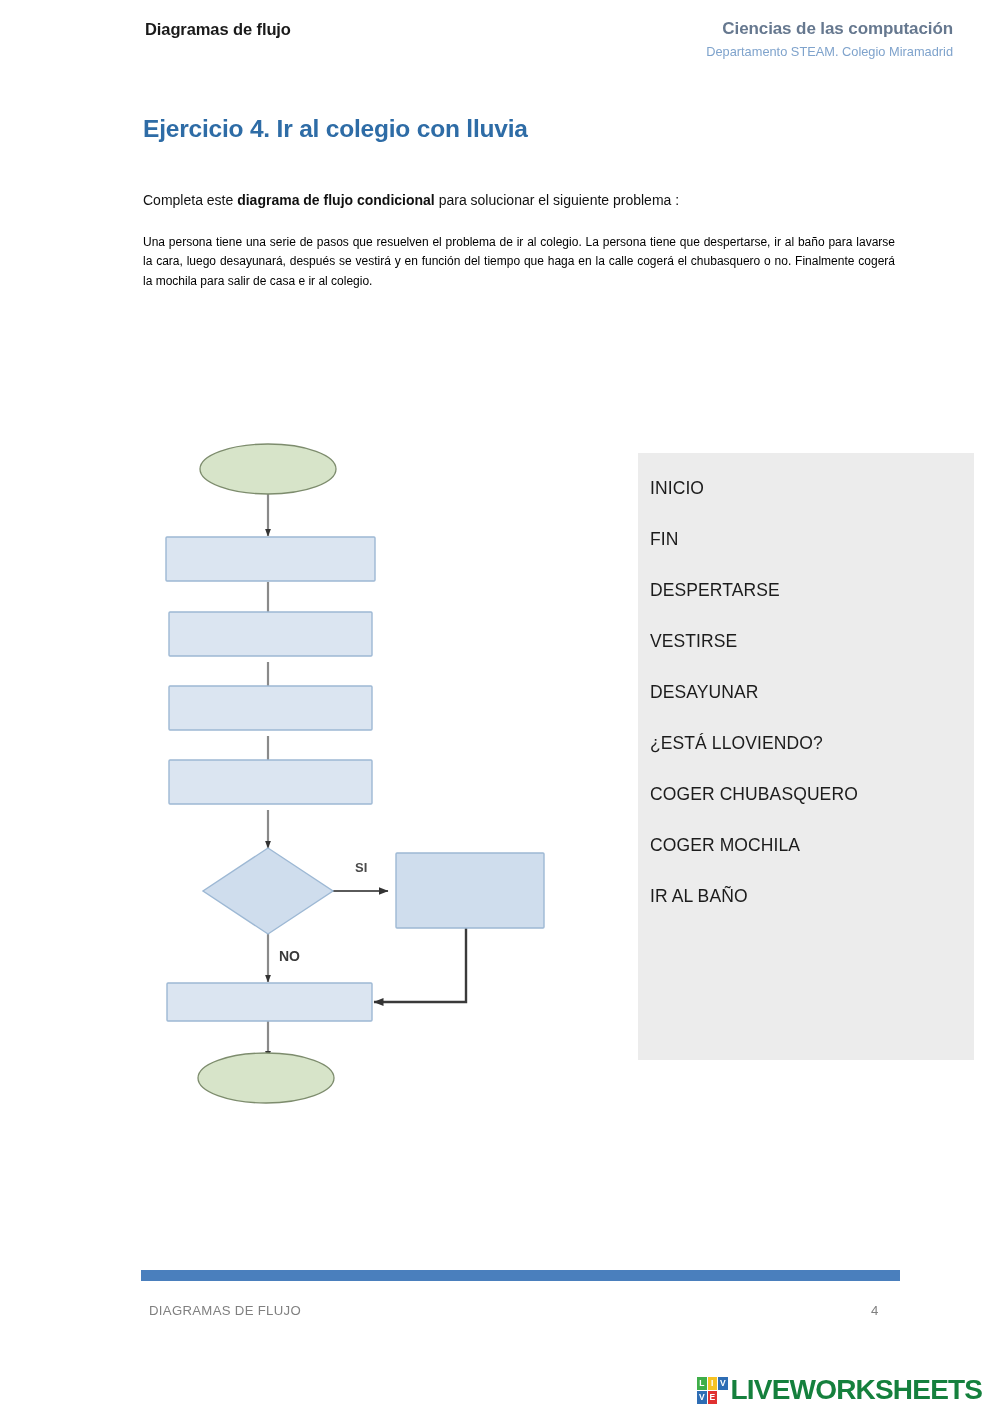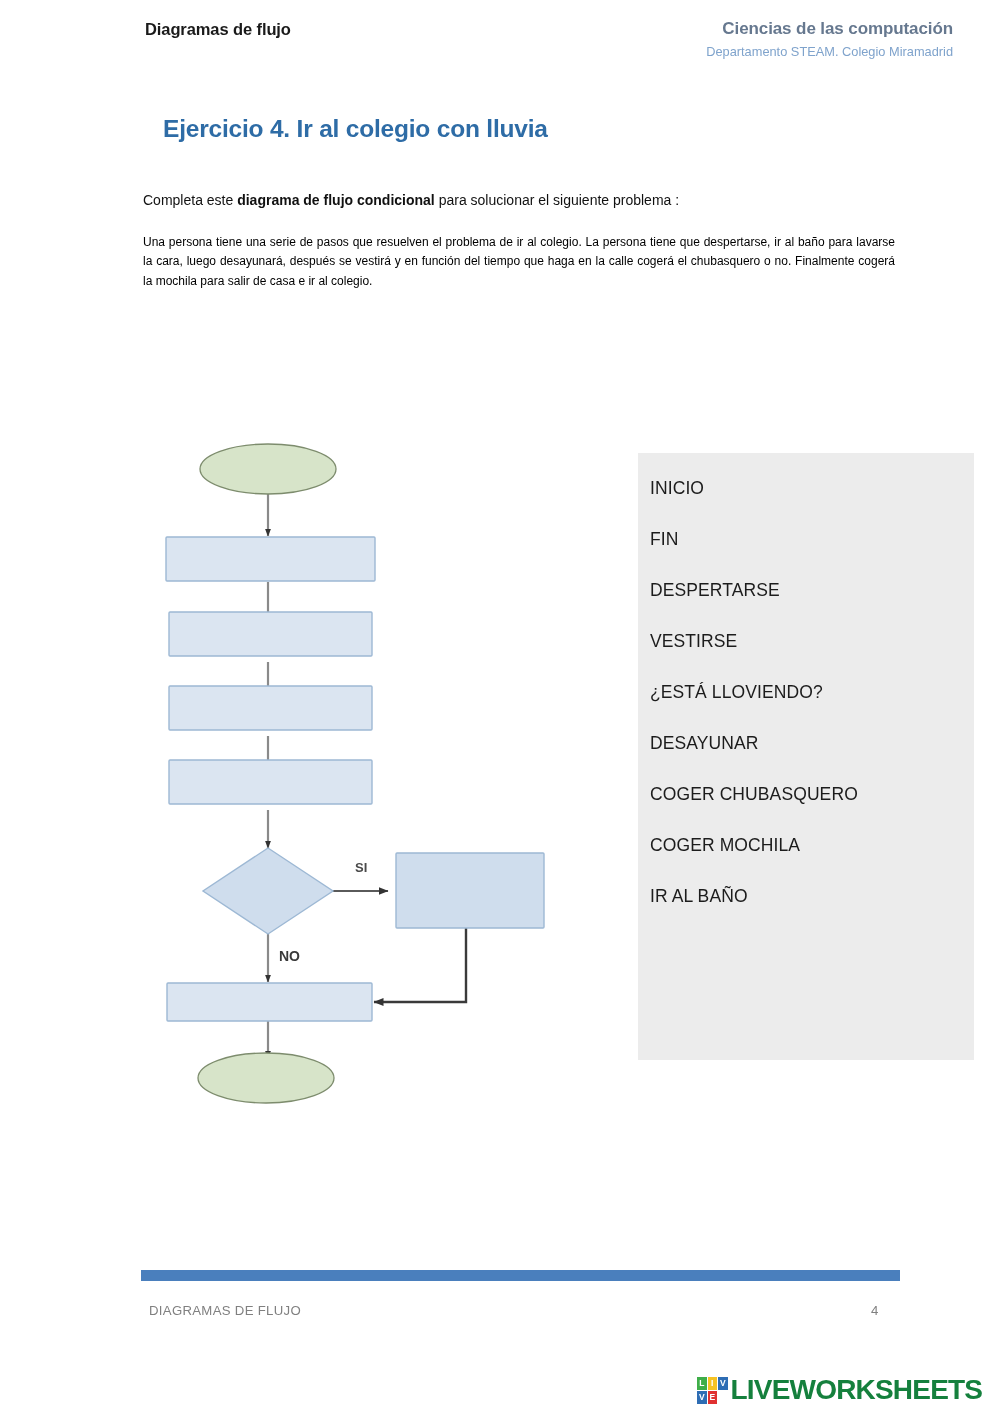--- a/index.html
+++ b/index.html
@@ -56,21 +56,20 @@
 
   
   .exercise-title {
     position: absolute;
     left: 143px;
     top: 115px;
     font-size: 24.5px;
     font-weight: bold;
     color: #2e6ca6;
     letter-spacing: -0.2px;
-    margin-left: 20px;
   }
 
   .intro-line {
     position: absolute;
     left: 143px;
     top: 190px;
     width: 760px;
     font-size: 14px;
     color: #111111;
     line-height: 1.45;
@@ -244,22 +243,22 @@
     <text x="205" y="448" font-family="Liberation Sans, sans-serif" font-size="13" font-weight="bold" fill="#4a4a4a">SI</text>
     <text x="129" y="537" font-family="Liberation Sans, sans-serif" font-size="14" font-weight="bold" fill="#3a3a3a">NO</text>
   </svg>
 </div>
 
 <div class="word-bank">
   <div class="word-bank-item">INICIO</div>
   <div class="word-bank-item">FIN</div>
   <div class="word-bank-item">DESPERTARSE</div>
   <div class="word-bank-item">VESTIRSE</div>
+  <div class="word-bank-item">DESAYUNAR</div>
   <div class="word-bank-item">¿ESTÁ LLOVIENDO?</div>
-  <div class="word-bank-item">DESAYUNAR</div>
   <div class="word-bank-item">COGER CHUBASQUERO</div>
   <div class="word-bank-item">COGER MOCHILA</div>
   <div class="word-bank-item">IR AL BAÑO</div>
 </div>
 
 <div class="footer-rule"></div>
 <div class="footer-left">DIAGRAMAS DE FLUJO</div>
 <div class="footer-right">4</div>
 
 <div class="lw-logo">

